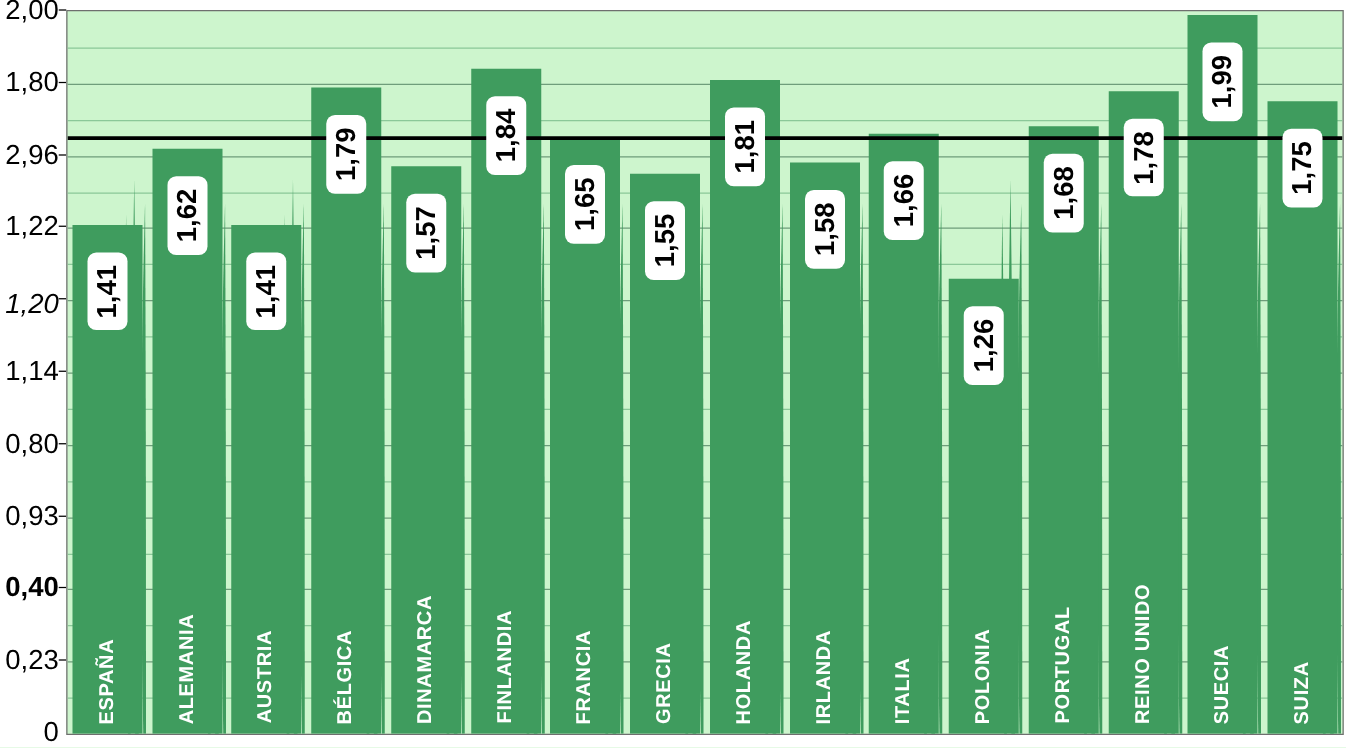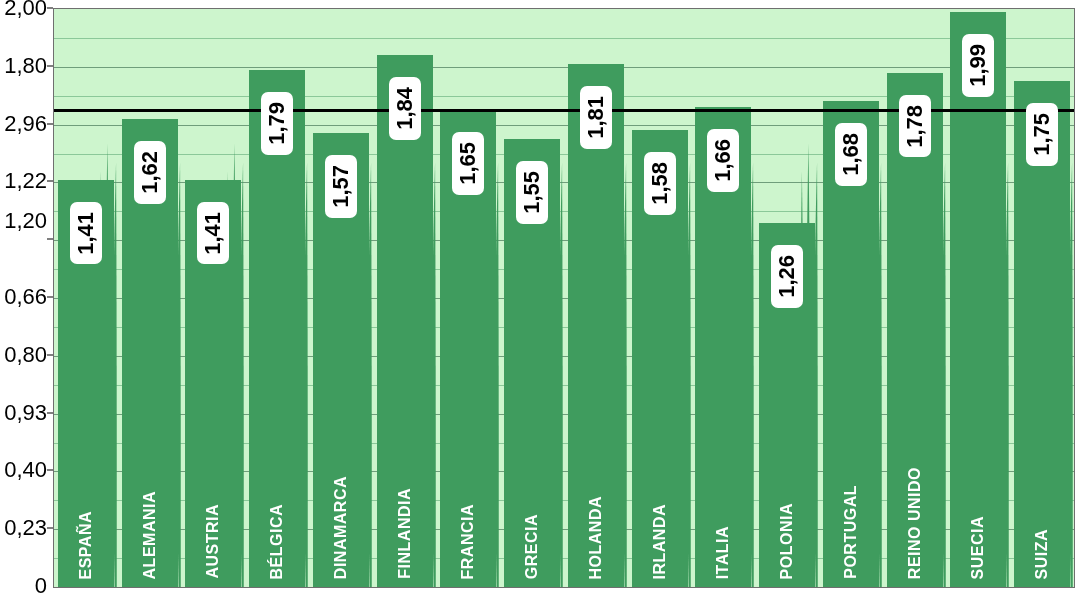--- a/index.html
+++ b/index.html
@@ -89,29 +89,29 @@
 
   <div id="y-axis">
       <div class="ytick" style="top: 8px;">2,00</div>
       <div class="ytick-line" style="top: 8px;"></div>
       <div class="ytick" style="top: 65.8px; text-align: center;">1,80</div>
       <div class="ytick-line" style="top: 65.8px;"></div>
       <div class="ytick" style="top: 123.6px;">2,96</div>
       <div class="ytick-line" style="top: 123.6px;"></div>
       <div class="ytick" style="top: 181.4px;">1,22</div>
       <div class="ytick-line" style="top: 181.4px;"></div>
-      <div class="ytick" style="top: 221px;">1,20</div>
+      <div class="ytick" style="top: 243px; font-style: italic;">1,20</div>
       <div class="ytick-line" style="top: 239.2px;"></div>
-      <div class="ytick" style="top: 297px;">0,66</div>
+      <div class="ytick" style="top: 297px;">1,14</div>
       <div class="ytick-line" style="top: 297px;"></div>
       <div class="ytick" style="top: 354.8px;">0,80</div>
       <div class="ytick-line" style="top: 354.8px;"></div>
       <div class="ytick" style="top: 412.6px;">0,93</div>
       <div class="ytick-line" style="top: 412.6px;"></div>
-      <div class="ytick" style="top: 470.4px;">0,40</div>
+      <div class="ytick" style="top: 470.4px; font-weight: bold;">0,40</div>
       <div class="ytick-line" style="top: 470.4px;"></div>
       <div class="ytick" style="top: 528.2px;">0,23</div>
       <div class="ytick-line" style="top: 528.2px;"></div>
       <div class="ytick" style="top: 586px;">0</div>
     </div>
 
   <div id="plot">
     <div id="ref-line" style="top: 100.15px;"></div>
   <div class="gridline" style="top: 28.9px;"></div>
       <div class="gridline" style="top: 86.7px;"></div>

